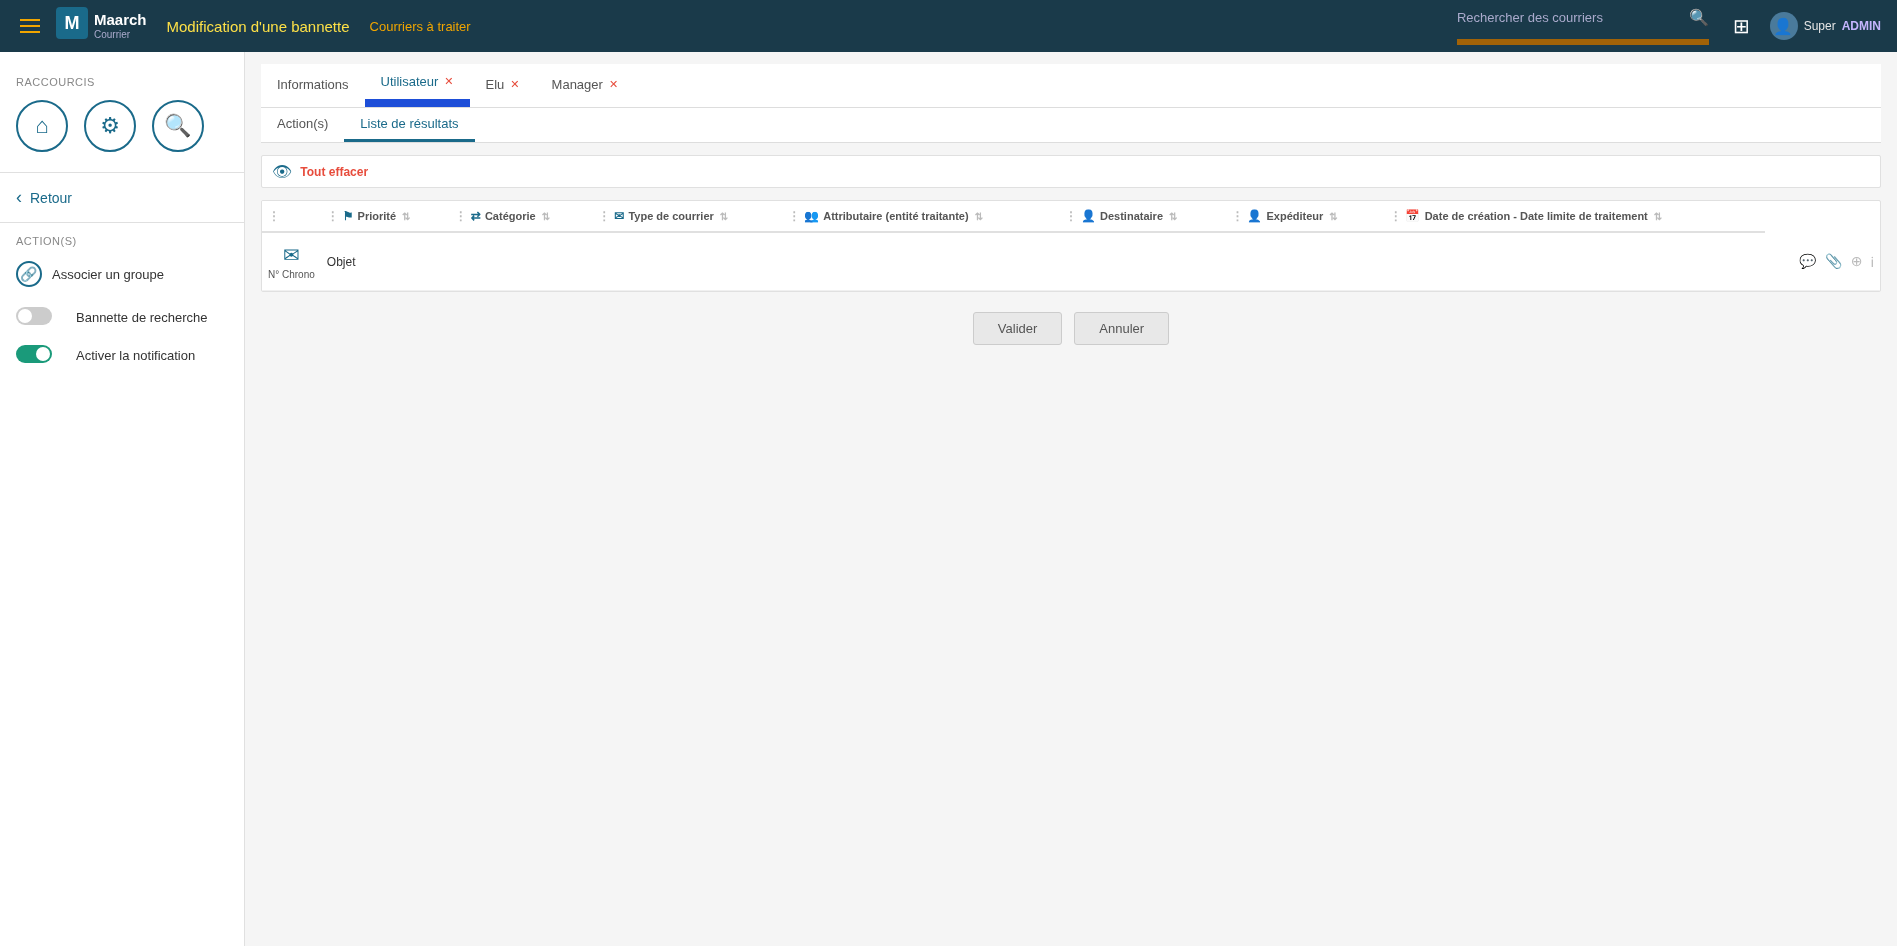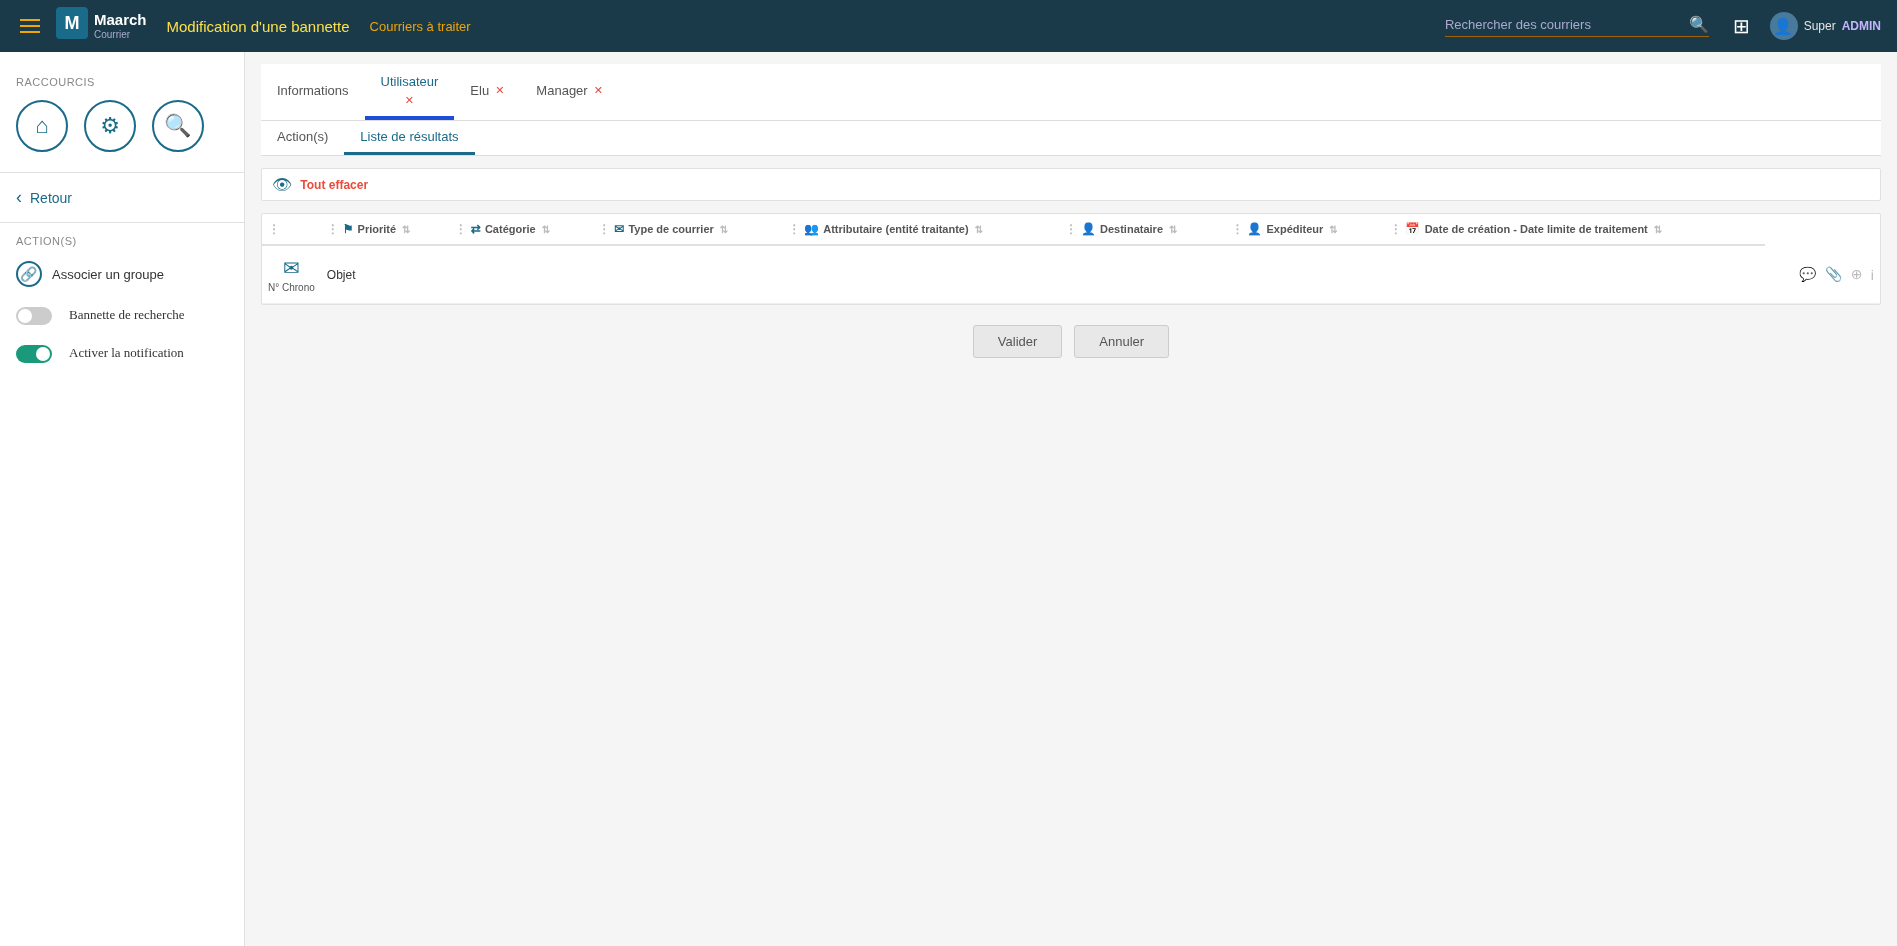--- a/index.html
+++ b/index.html
@@ -63,23 +63,23 @@
     }
     .navbar-subtitle {
       font-size: 13px;
       color: #f0a500;
       margin-left: 8px;
     }
     .navbar-spacer { flex: 1; }
     .navbar-search {
       display: flex;
       align-items: center;
-      border-bottom: 1px solid #a16207;
-      padding-bottom: 2px;
-      gap: 24px;
+      border-bottom: 6px solid #a16207;
+      padding-bottom: 12px;
+      gap: 12px;
     }
     .navbar-search input {
       background: transparent;
       border: none;
       color: white;
       font-size: 13px;
       outline: none;
       width: 220px;
     }
     .navbar-search input::placeholder { color: #aac; }
@@ -184,24 +184,23 @@
       display: flex; align-items: center; justify-content: center;
       color: #1a6a8a;
       font-size: 14px;
     }
     .sidebar-action-label {
       font-size: 13px;
       color: #333;
     }
     .sidebar-toggle-item {
       display: flex;
-      align-items: flex-start;
-      gap: 17px;
+      align-items: flex-end;
+      gap: 24px;
       padding: 10px 16px;
-      font-family: Liberation Serif, serif;
     }
     .toggle-switch {
       width: 36px; height: 18px;
       border-radius: 9px;
       background: #ccc;
       position: relative;
       cursor: pointer;
       transition: background 0.2s;
     }
     .toggle-switch.off { background: #ccc; }
@@ -239,22 +238,21 @@
       font-size: 13px;
       color: #555;
       border-bottom: 3px solid transparent;
       display: flex;
       align-items: center;
       gap: 6px;
       white-space: nowrap;
     }
     .tab-item.active {
       color: #1a6a8a;
-      border-bottom: 4px solid #1d4ed8;
-      flex-direction: column;
+      border-bottom: 8px solid #1d4ed8;
     }
     .tab-close {
       font-size: 11px;
       color: #e74c3c;
       cursor: pointer;
       line-height: 1;
     }
 
     
     .sub-tabs-bar {

